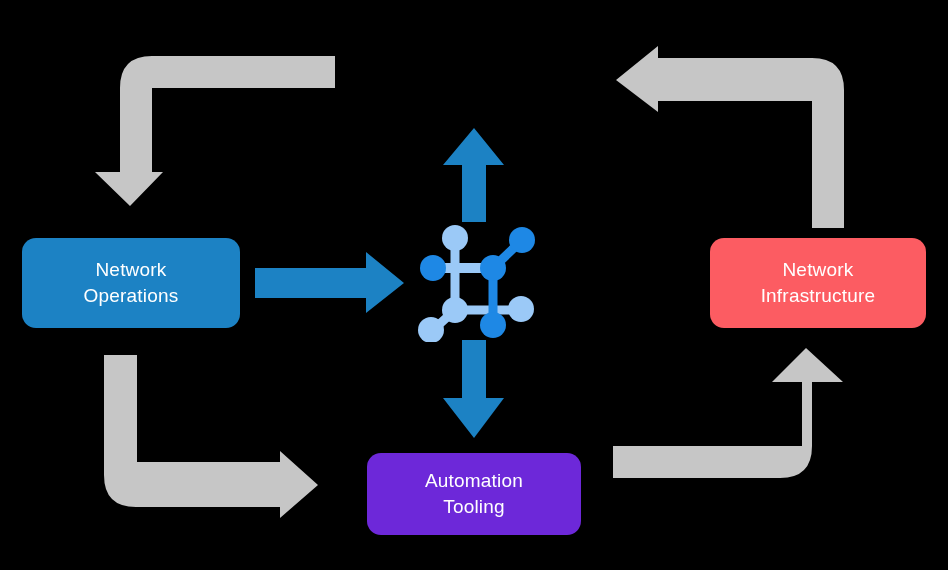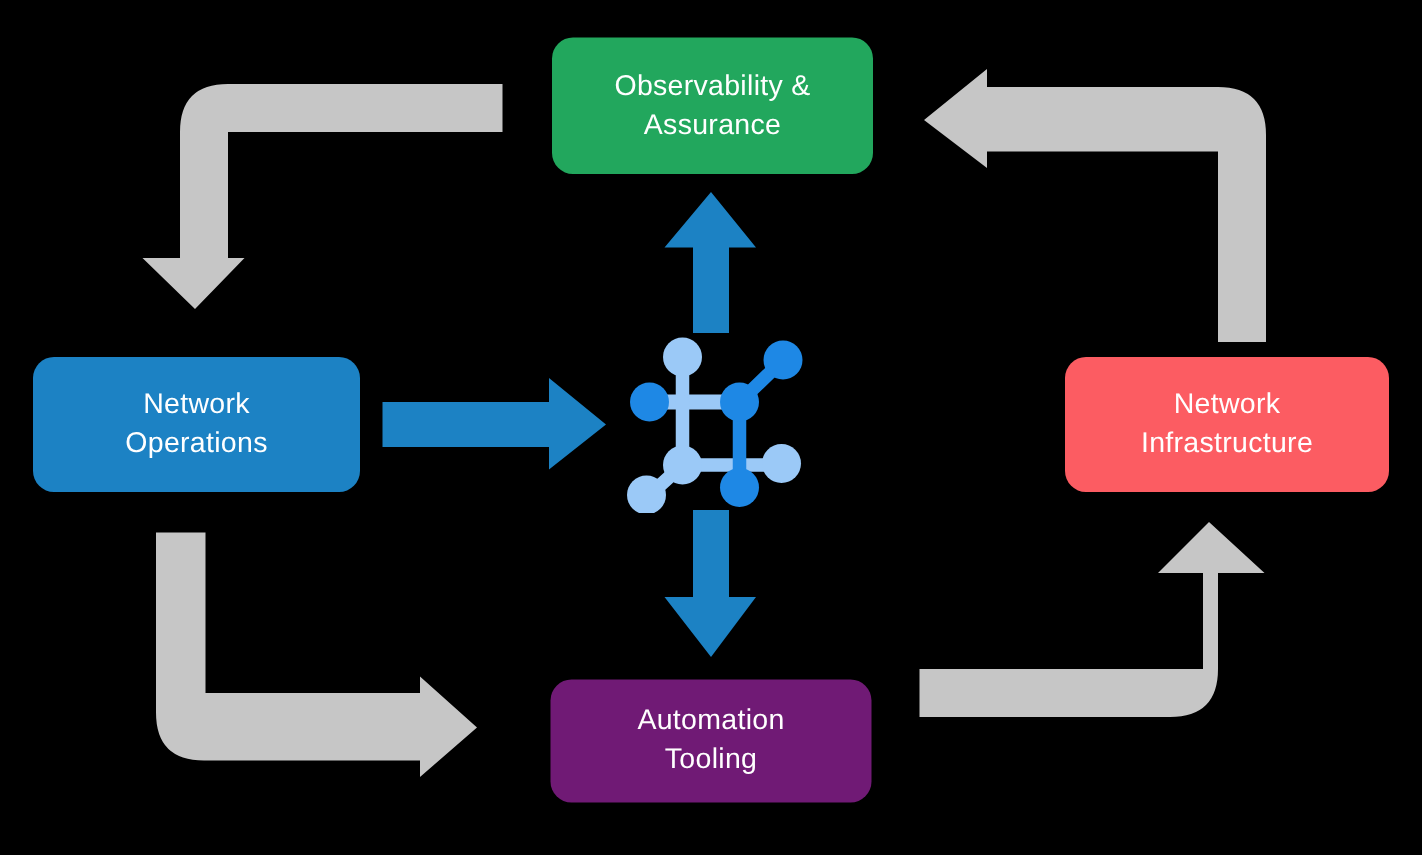--- a/index.html
+++ b/index.html
@@ -119,25 +119,23 @@
     <circle cx="37" cy="18" r="13" fill="#9BC9F7"></circle>
     <circle cx="15" cy="48" r="13" fill="#1E88E5"></circle>
     <circle cx="104" cy="20" r="13" fill="#1E88E5"></circle>
     <circle cx="75" cy="48" r="13" fill="#1E88E5"></circle>
     <circle cx="37" cy="90" r="13" fill="#9BC9F7"></circle>
     <circle cx="103" cy="89" r="13" fill="#9BC9F7"></circle>
     <circle cx="13" cy="110" r="13" fill="#9BC9F7"></circle>
     <circle cx="75" cy="105" r="13" fill="#1E88E5"></circle>
   </svg>
 
-  <div class="node-box" id="box-observability" style="background: rgb(34, 167, 93);">Observability &amp;
-Assurance</div>
 
   <div class="node-box" id="box-operations" style="background: rgb(28, 130, 196);">Network
 Operations</div>
 
   <div class="node-box" id="box-infrastructure" style="background: rgb(252, 92, 98);">Network
 Infrastructure</div>
 
-  <div class="node-box" id="box-automation" style="background: #701a75;">Automation
+  <div class="node-box" id="box-automation" style="background: #6d28d9;">Automation
 Tooling</div>
 
 </div>
 
 </body></html>

